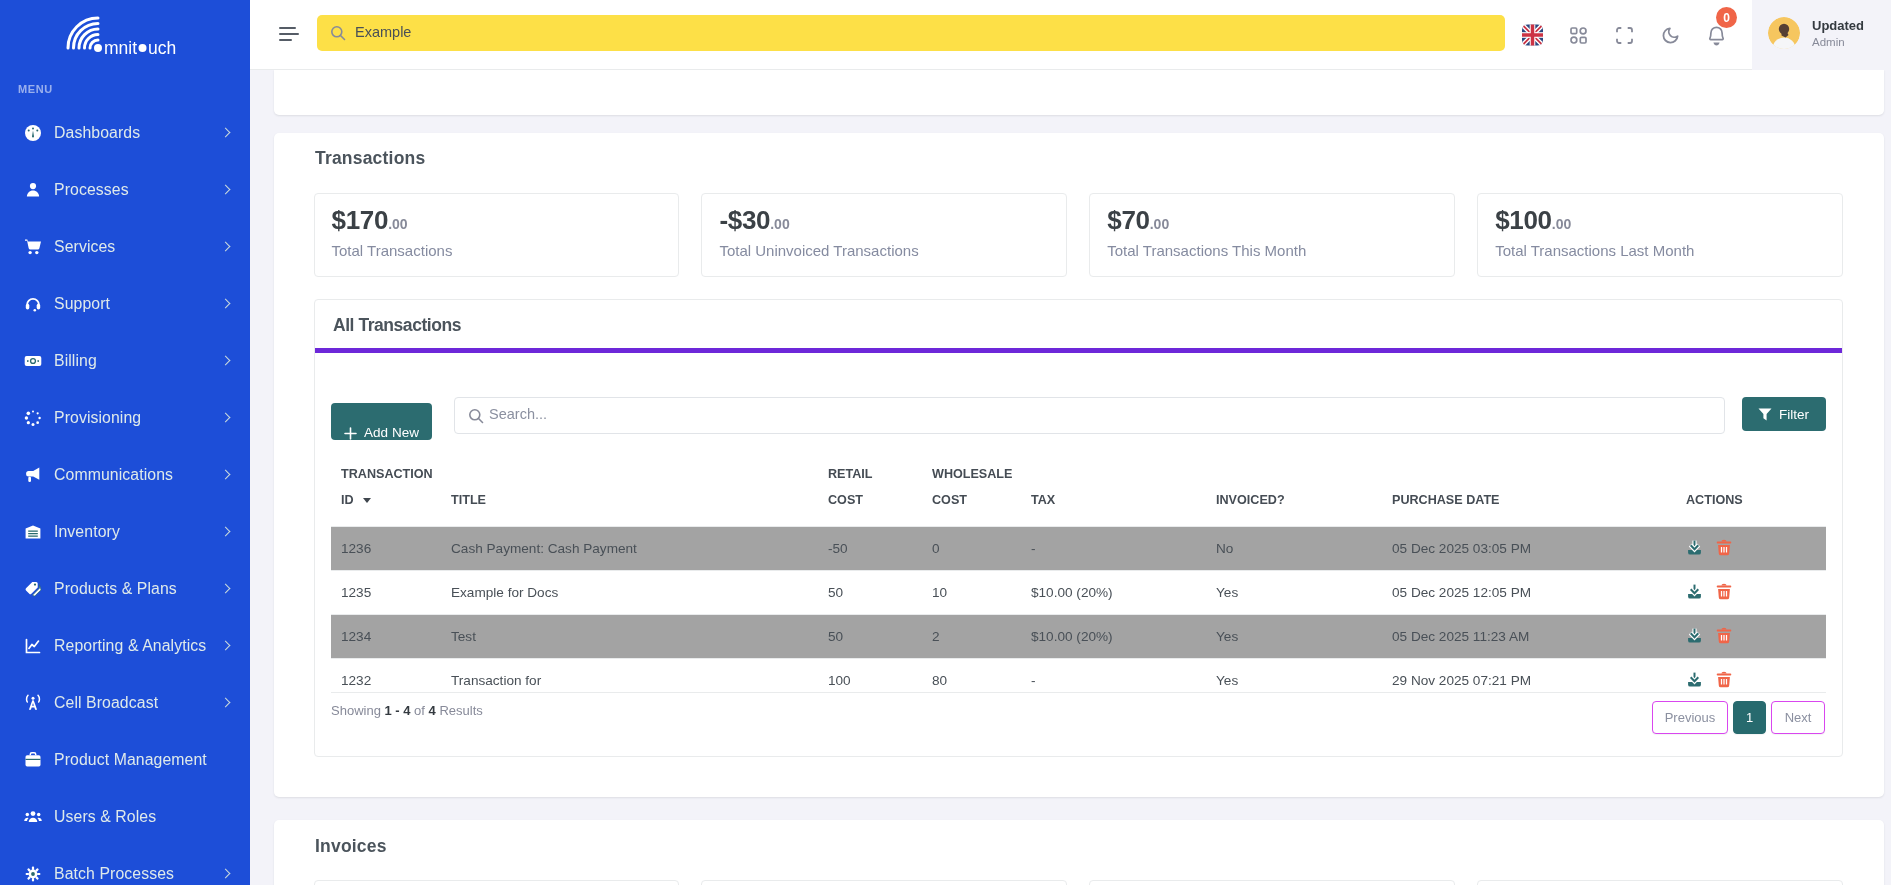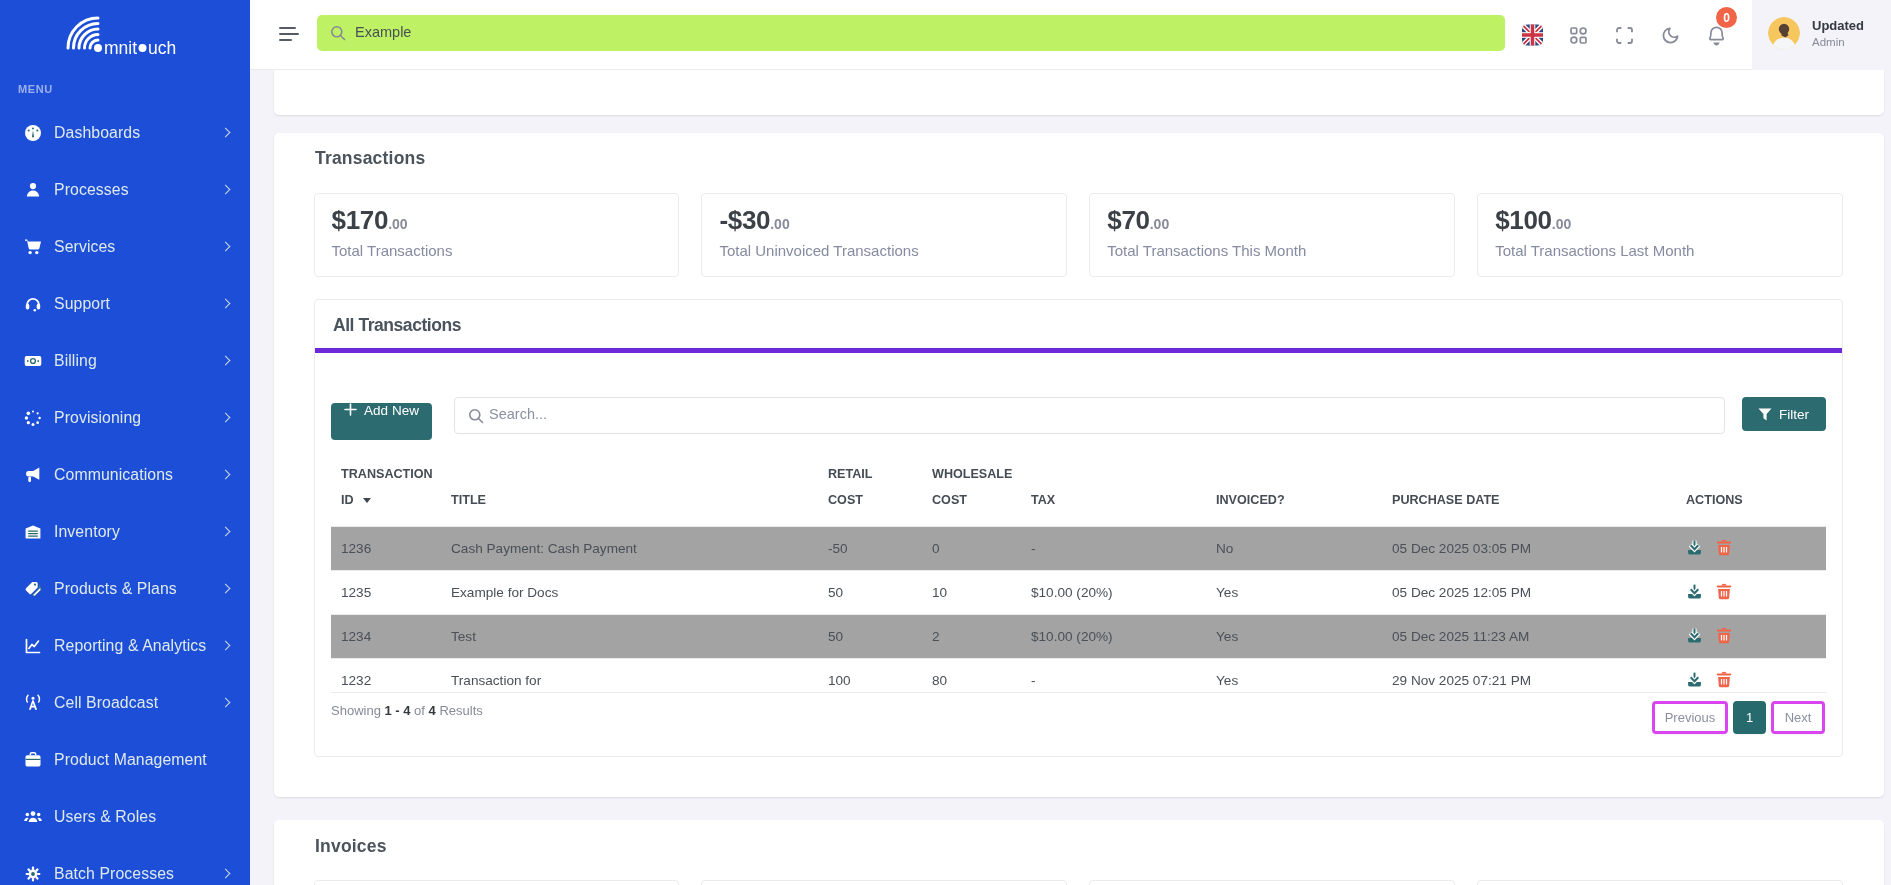--- a/index.html
+++ b/index.html
@@ -12,21 +12,21 @@
 #menu-label { position:absolute; left:18px; top:83px; font-size:11px; font-weight:700; letter-spacing:.6px; color:rgba(255,255,255,.55); }
 #nav { position:absolute; left:0; top:104px; width:250px; }
 .nitem { height:57px; display:flex; align-items:center; padding-left:24px; position:relative; }
 .nitem .nicon { width:18px; height:18px; flex:0 0 18px; }
 .nitem .nlabel { margin-left:12px; font-size:15.8px; color:#dfeaea; letter-spacing:.1px; }
 .nitem .chev { position:absolute; right:21px; top:50%; width:7px; height:7px; border-top:1.8px solid #cddcdc; border-right:1.8px solid #cddcdc; transform:translateY(-58%) rotate(45deg); }
 
 
 #header { position:absolute; left:250px; top:0; width:1641px; height:70px; background:#fff; border-bottom:1px solid #e9ebec; z-index:10; }
 #hamburger span { position:absolute; left:29px; height:2px; background:#555c66; border-radius:1px; }
-#topsearch { position:absolute; left:67px; top:15px; width:1188px; height:36px; background:#bef264; border-radius:5px;text-decoration:underline; }
+#topsearch { position:absolute; left:67px; top:15px; width:1188px; height:36px; background:#fde047; border-radius:5px;text-decoration:underline; }
 #topsearch .mag { position:absolute; left:13px; top:10px; }
 #topsearch .txt { position:absolute; left:38px; top:9px; font-size:14.5px; color:#495057; }
 .hicon { position:absolute; top:0; height:70px; display:flex; align-items:center; justify-content:center; width:46px; }
 #userblock { position:absolute; right:0; top:0; width:139px; height:70px; background:#f3f3f9; }
 #userblock .uname { position:absolute; left:60px; top:18px; font-size:13px; font-weight:700; color:#343a40; }
 #userblock .urole { position:absolute; left:60px; top:36px; font-size:11.5px; color:#878a99; }
 
 
 #content { position:absolute; left:250px; top:70px; width:1641px; }
 .card { background:#fff; border-radius:5px; margin:0 7px 0 24px; box-shadow:0 1px 2px rgba(56,65,74,.12); }
@@ -37,35 +37,35 @@
 .statrow { position:absolute; left:39.5px; right:41px; display:flex; gap:22px; }
 .statbox { flex:1; border:1px solid #e9ebec; border-radius:4px; background:#fff; height:84px; padding:11px 17px; }
 .statbox .num { font-size:26px; font-weight:700; color:#3b4146; letter-spacing:-.3px; }
 .statbox .cents { font-size:14px; font-weight:600; color:#878a99; }
 .statbox .lbl { font-size:15px; font-weight:400; color:#858ba0; margin-top:6px; letter-spacing:0; }
 
 
 #subcard { position:absolute; left:39.5px; right:41px; top:166px; height:458px; border:1px solid #e9ebec; border-radius:4px; }
 #subcard .subhead { height:53px; border-bottom:5px solid #6d28d9; position:relative;text-decoration:underline; }
 #subcard .subhead .t { position:absolute; left:18.5px; top:15px; font-size:17.5px; font-weight:700; color:#4b545c; letter-spacing:-.45px; }
-#addnew { position:absolute; left:16.5px; top:103px; width:101px; height:37px; background:#2c6c70; border-radius:4px; color:#fff; font-size:13.5px; display:flex; align-items:flex-start; justify-content:center; gap:7px; }
+#addnew { position:absolute; left:16.5px; top:103px; width:101px; height:37px; background:#2c6c70; border-radius:4px; color:#fff; font-size:13.5px; display:flex; align-items:flex-end; justify-content:center; gap:7px; }
 #tsearch { position:absolute; left:139.5px; top:97px; width:1271px; height:37px; border:1px solid #e1e4e8; border-radius:4px; background:#fff; }
 #tsearch .ph { position:absolute; left:34px; top:8px; font-size:14.5px; color:#8b90a0; }
 #filterbtn { position:absolute; right:16.5px; top:97px; width:84px; height:34px; background:#2c6c70; border-radius:4px; color:#fff; font-size:13.5px; display:flex; align-items:center; justify-content:center; gap:7px; }
 
 
 #ttable { position:absolute; left:16.5px; right:16.5px; top:161px; border-collapse:collapse; width:1495px; table-layout:fixed; }
 #ttable th { font-size:12.6px; font-weight:700; color:#454c54; text-align:left; vertical-align:bottom; padding:0 10px 13px 10px; line-height:26px; }
 #ttable td { font-size:13.6px; color:#495057; padding:0 10px; height:44px; border-top:1px solid #e9ebec; }
 #ttable tr.odd td { background:#a3a3a3; }
 .caret { display:inline-block; width:0; height:0; border-left:4.5px solid transparent; border-right:4.5px solid transparent; border-top:5px solid #3f464d; margin-left:6px; margin-bottom:1px; }
 #showline { position:absolute; left:16.5px; top:403px; font-size:13px; color:#878a99; }
 #showline b { color:#343a40; font-weight:700; }
 #pager { position:absolute; right:17px; top:401px; display:flex; gap:5px; }
-#pager .pbtn { height:33px; border:3px solid #d946ef; border-radius:4px; background:#fff; color:#8b90a0; font-size:13px; display:flex; align-items:center; justify-content:center; box-shadow:0 1px 1px rgba(56,65,74,.06); }
+#pager .pbtn { height:33px; border:1px solid #d946ef; border-radius:4px; background:#fff; color:#8b90a0; font-size:13px; display:flex; align-items:center; justify-content:center; box-shadow:0 1px 1px rgba(56,65,74,.06); }
 #pager .active { background:#276a6e; border-color:#276a6e; color:#fff; }
 </style>
 </head>
 <body>
 
 <div id="content">
   <div id="partialcard" class="card"></div>
 
   <div id="txcard" class="card">
     <div class="cardtitle" style="top:15px;">Transactions</div>

